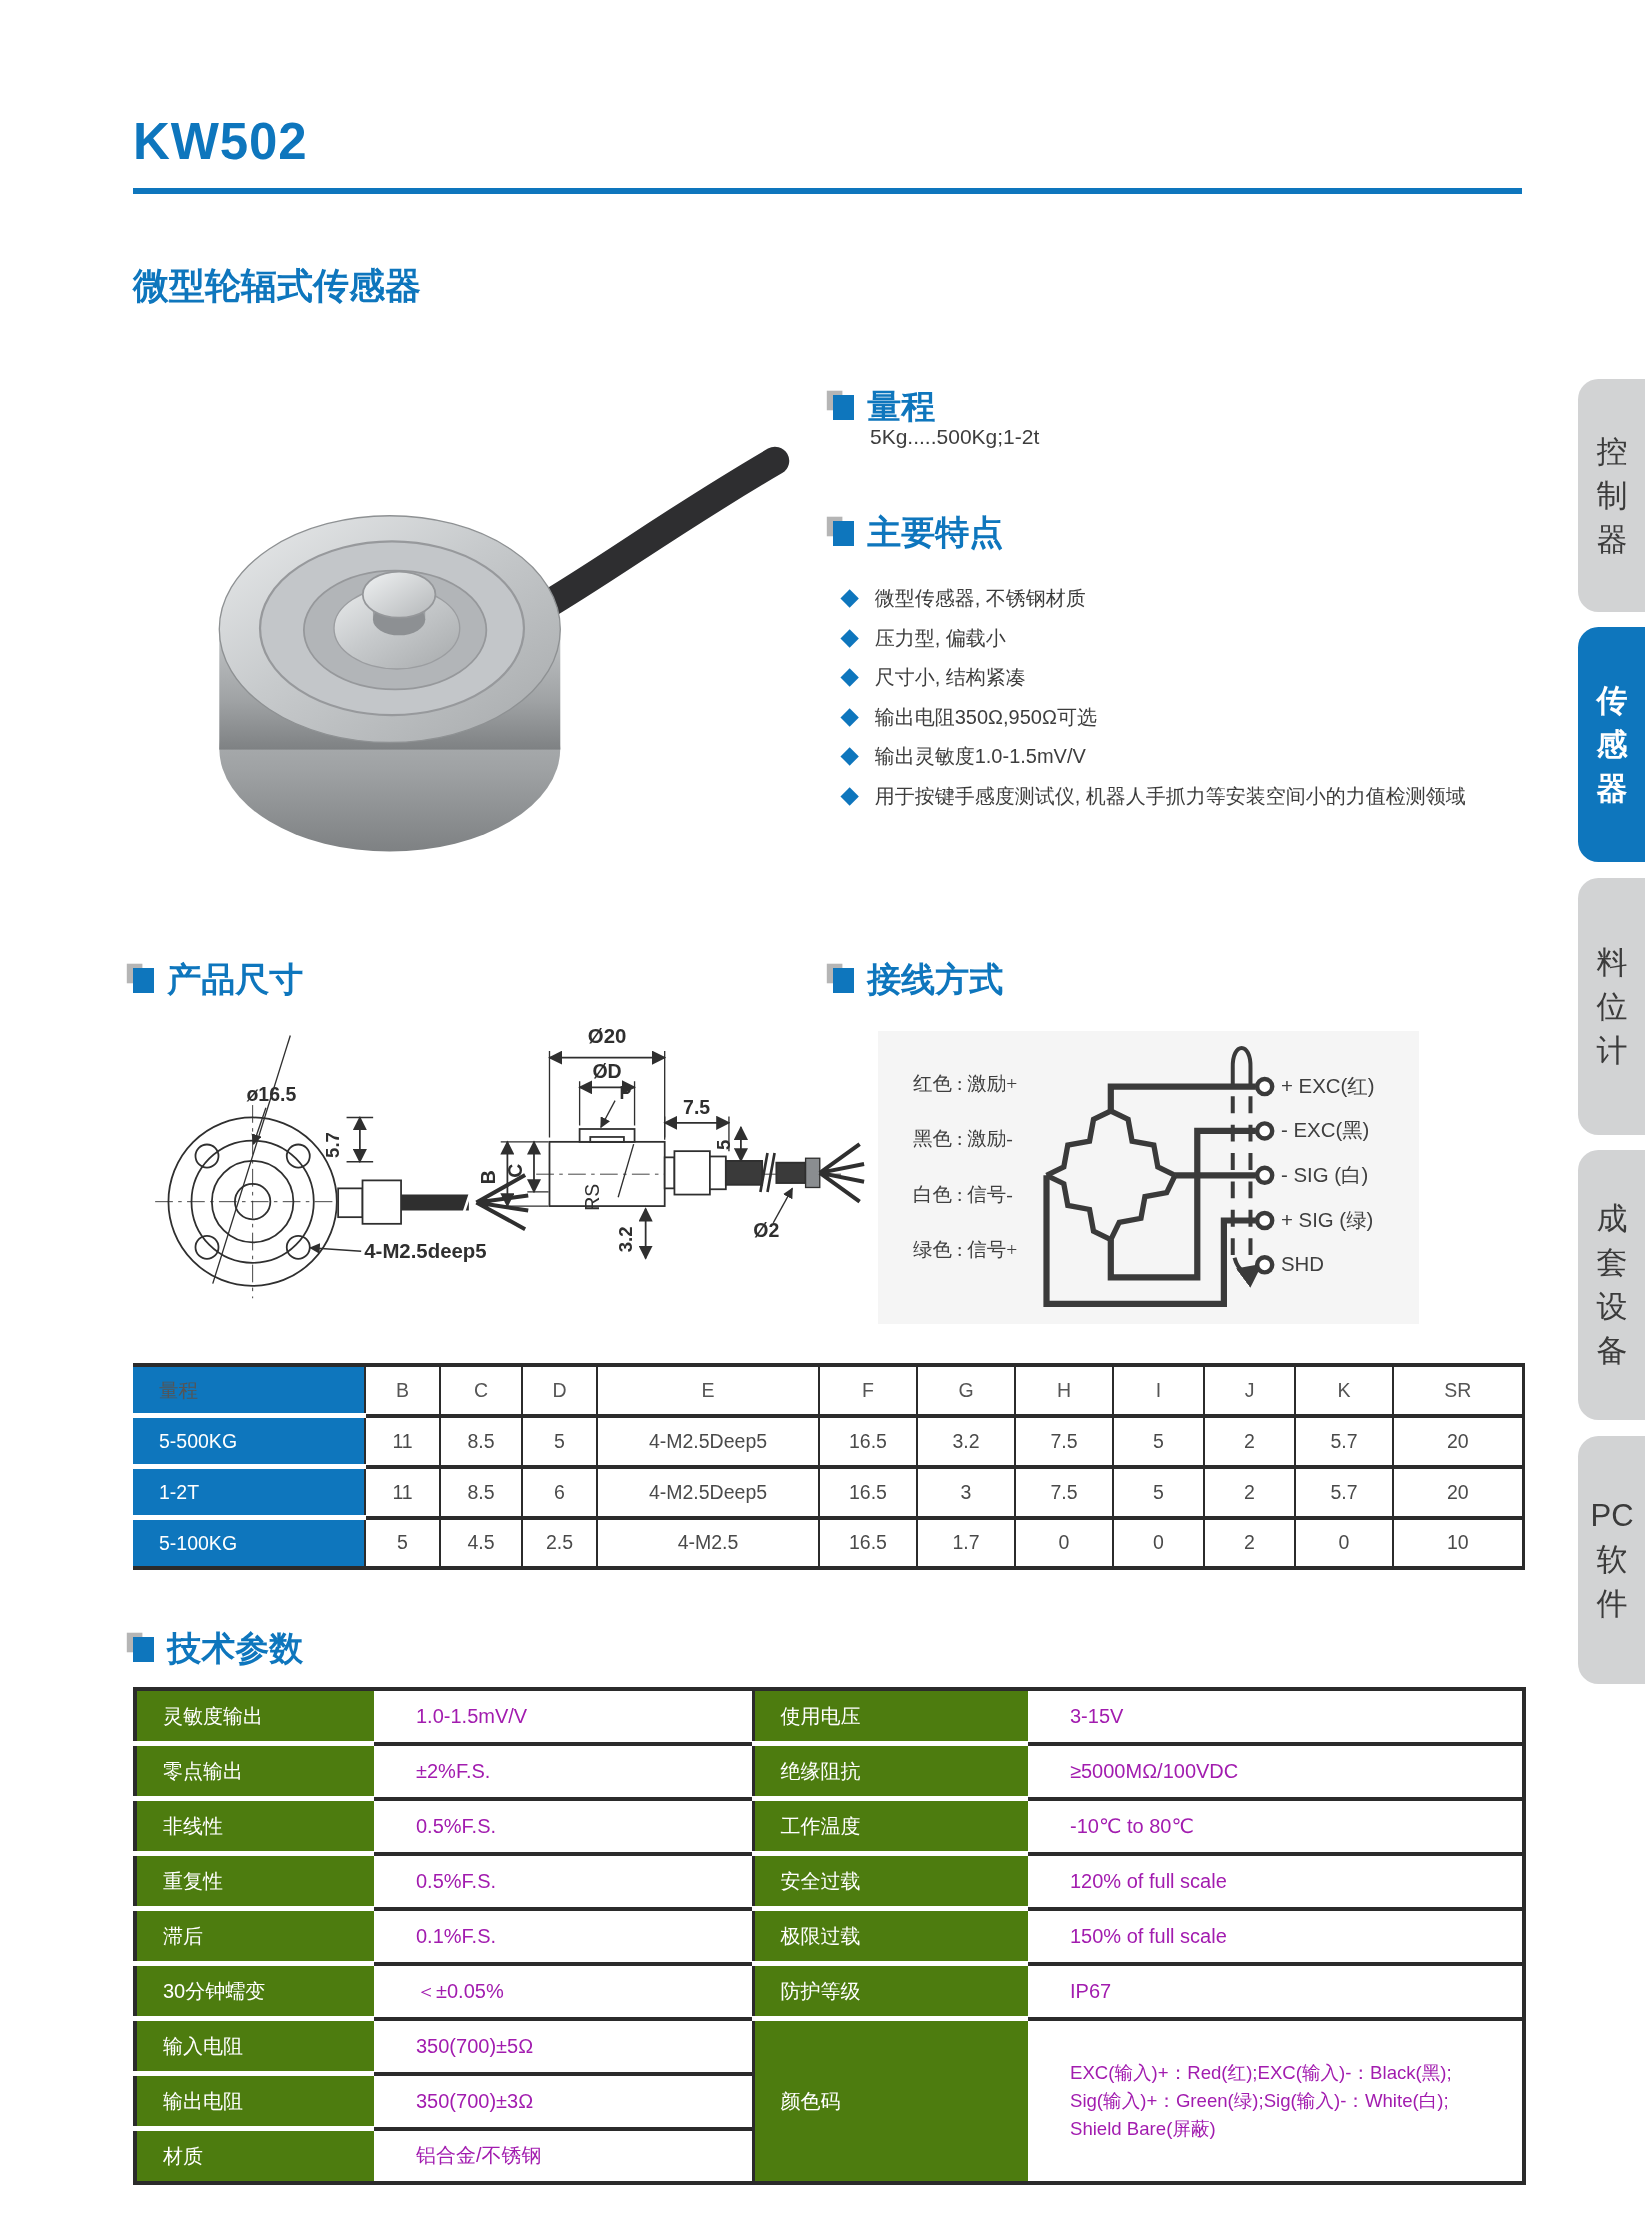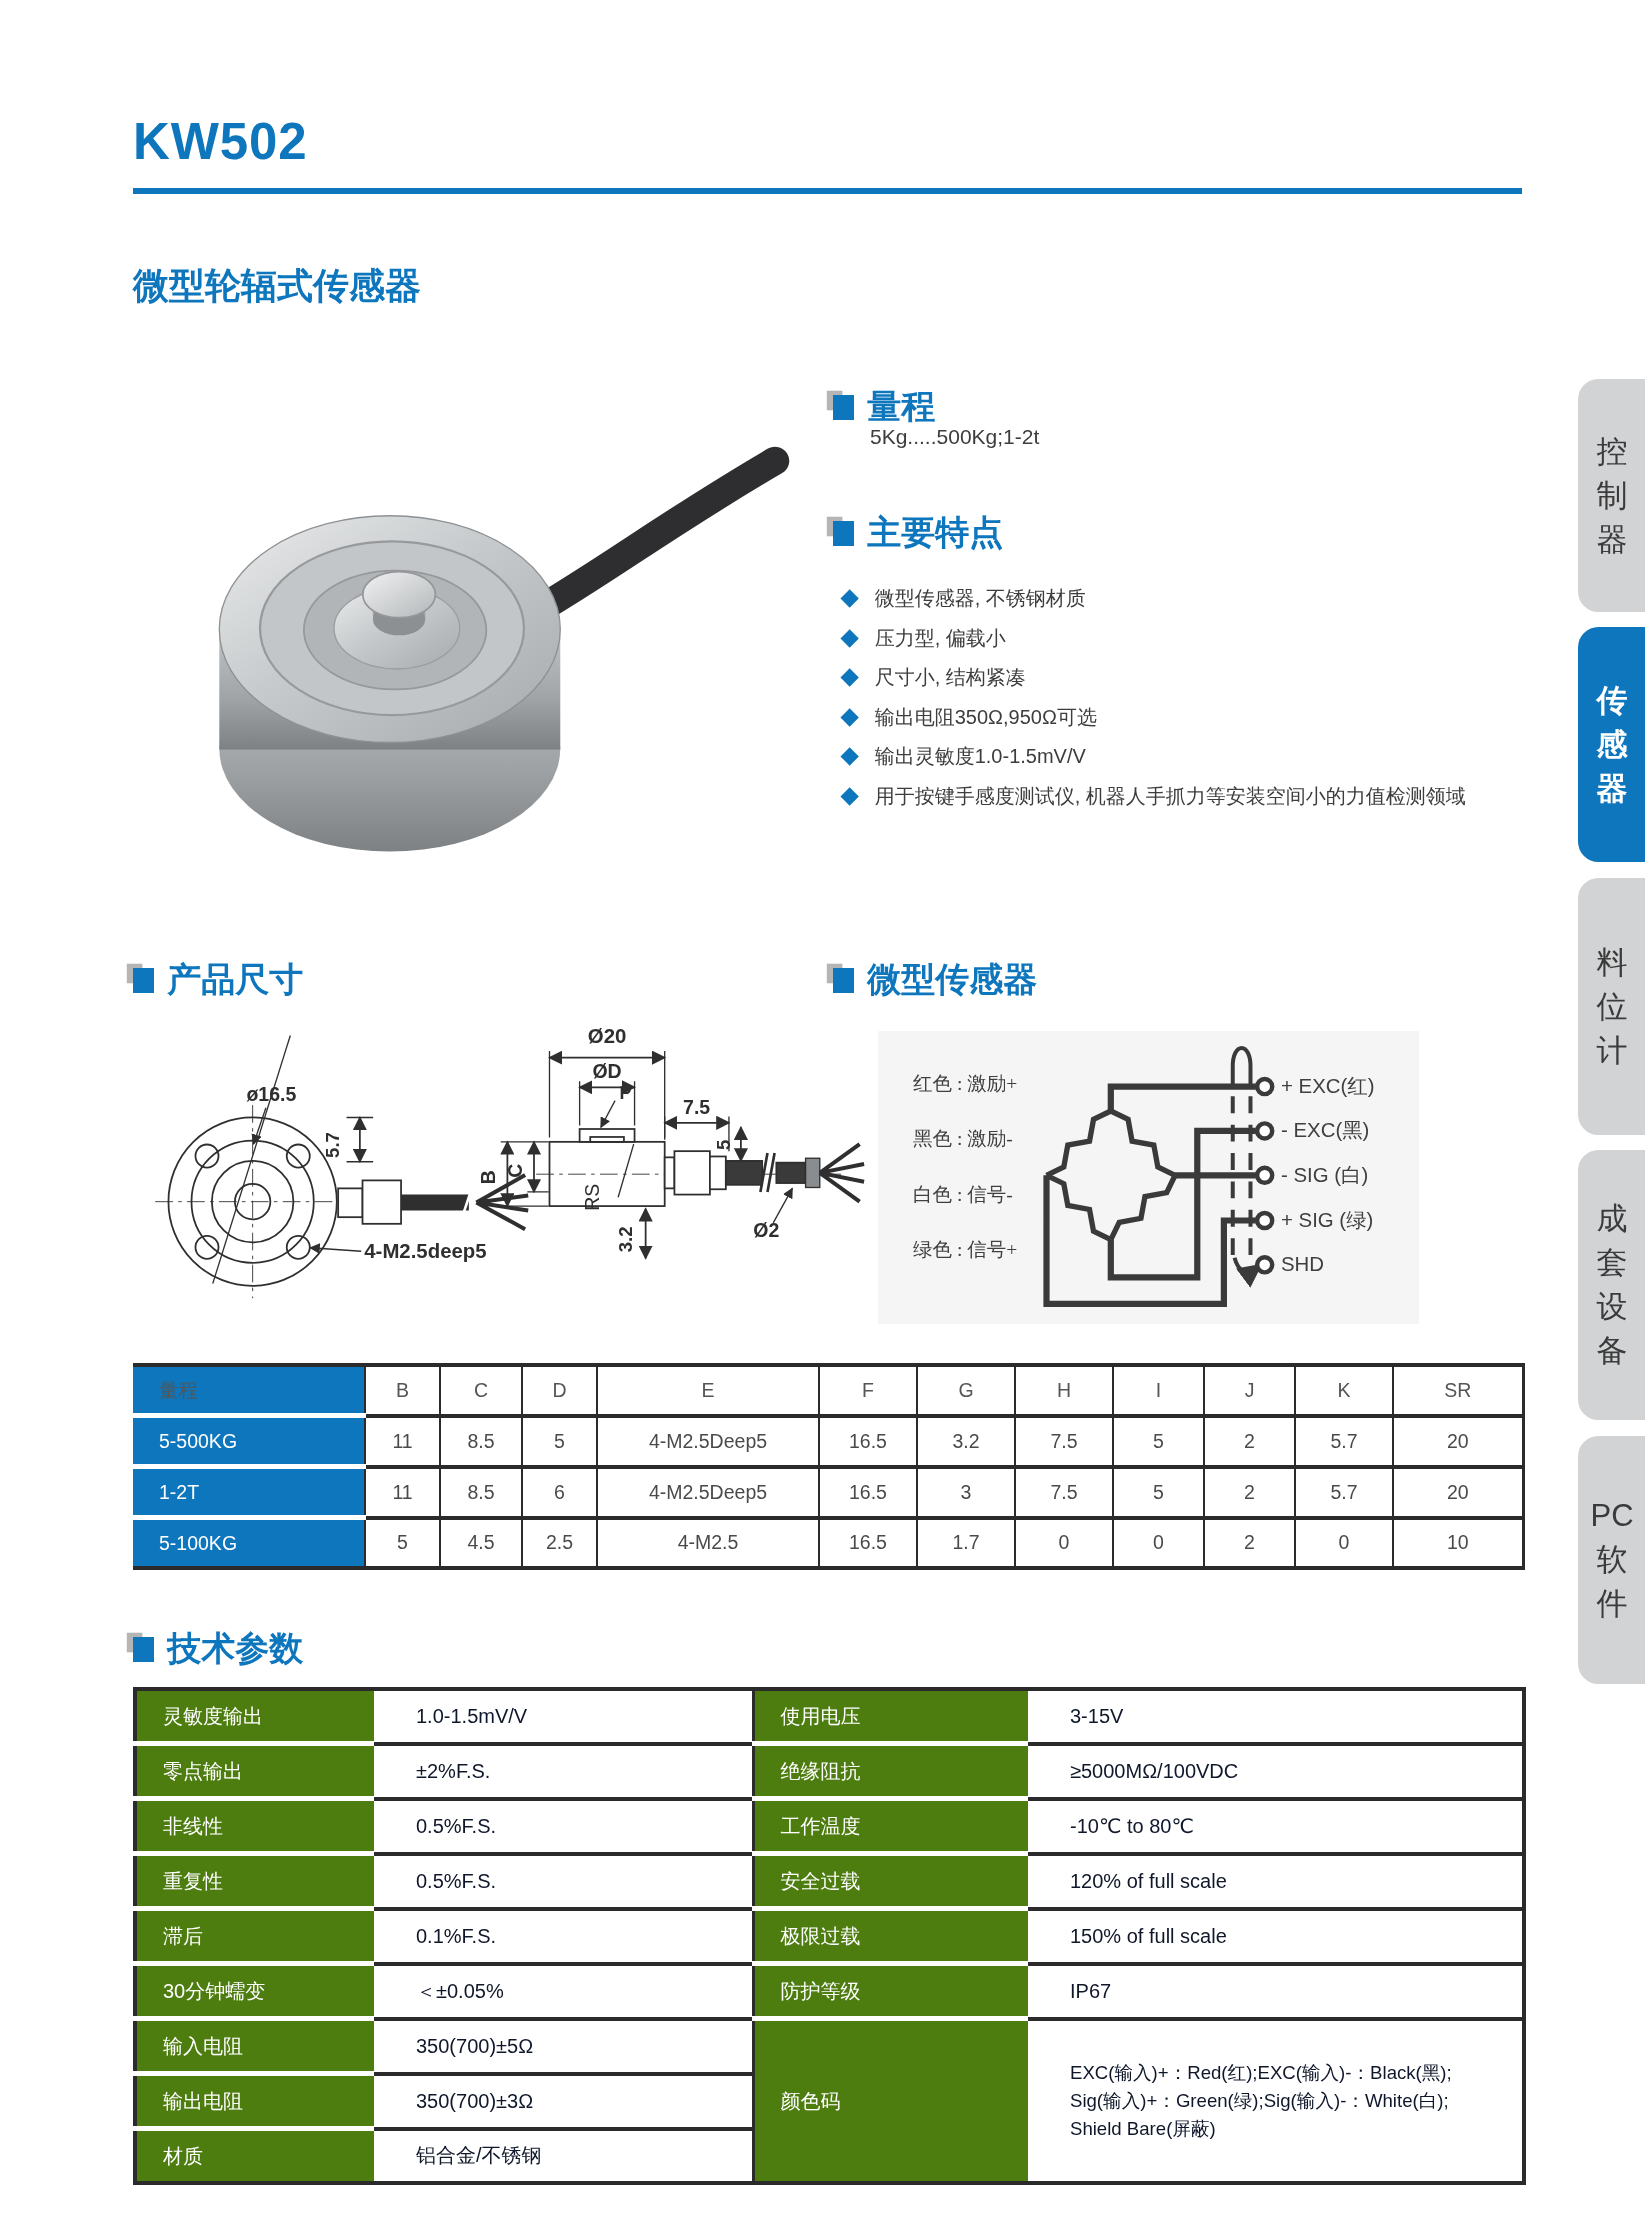--- a/index.html
+++ b/index.html
@@ -34,21 +34,21 @@
   .dimtbl td{height:44px;border-right:2.2px solid #2b2b2b;border-bottom:4px solid #2b2b2b;font-size:19.5px;color:#4a4a4a;text-align:center;overflow:hidden;}
   .dimtbl td:last-child{border-right:none;}
   .dimtbl tr:last-child td{border-bottom:none;}
   .dimtbl td.blue{background:#0e76bd;color:#ffffff;text-align:left;padding-left:26px;border-bottom:5.8px solid #ffffff;}
   .dimtbl tr:last-child td.blue{border-bottom:none;}
   .dimtbl tr.hdr td{color:#555555;}
 
   .spectbl{left:133px;top:1687px;width:1389px;border:4.9px solid #2b2b2b;}
   .spectbl td{height:48px;font-size:20px;overflow:hidden;}
   .spectbl td.lbl{background:#4d7c0f;color:#ffffff;padding-left:26px;border-bottom:5.8px solid #ffffff;}
-  .spectbl td.val{color:#0f172a;padding-left:42px;border-bottom:4px solid #2b2b2b;}
+  .spectbl td.val{color:#a21caf;padding-left:42px;border-bottom:4px solid #2b2b2b;}
   .spectbl td.l2{border-left:3.5px solid #2b2b2b;}
   .spectbl tr:last-child td{border-bottom:none;}
   .spectbl td.cc{border-bottom:none;}
   .spectbl td.ccv{font-size:18.6px;line-height:28px;white-space:pre-line;padding-top:3.5px;padding-bottom:3.5px;}
 
   
   .tab{right:0;width:68px;background:#d2d3d4;border-radius:20.4px 0 0 20.4px;display:flex;align-items:center;justify-content:center;
        font-size:31px;color:#3b3b3b;text-align:center;white-space:pre-line;line-height:44px;}
   .tab.active{background:#0e76bd;color:#ffffff;font-weight:bold;}
 
@@ -218,21 +218,21 @@
   <text x="1648" y="2582" font-size="42" font-weight="bold" transform="rotate(-90 1648 2582)" text-anchor="middle">5</text>
   <text x="1178" y="2640" font-size="44" font-weight="bold" transform="rotate(-90 1178 2640)" text-anchor="middle">C</text>
   <text x="1118" y="2655" font-size="44" font-weight="bold" transform="rotate(-90 1118 2655)" text-anchor="middle">B</text>
   <text x="1352" y="2700" font-size="44" transform="rotate(-90 1352 2700)" text-anchor="middle">RS</text>
   <text x="1427" y="2795" font-size="42" font-weight="bold" transform="rotate(-90 1427 2795)" text-anchor="middle">3.2</text>
   <text x="1700" y="2790" font-size="44" font-weight="bold">Ø2</text>
 </svg>
 
 <div class="abs sec-head" style="left:833px;top:957px;">
   <span class="sq"></span>
-  <span>微型传感器</span>
+  <span>接线方式</span>
 </div>
 
 <div class="abs wirebox">
   <svg style="position:absolute;left:0;top:0;" width="541" height="293" viewBox="1980 2325 1220 660">
     <g stroke="#3a3a3a" stroke-width="12" fill="none">
 
       <path d="M2505,2505 L2544,2524 L2553,2573 L2602,2582 L2611,2631 L2650,2650"></path>
       <path d="M2650,2650 L2631,2689 L2582,2698 L2573,2747 L2524,2756 L2505,2795"></path>
       <path d="M2505,2795 L2466,2776 L2457,2727 L2408,2718 L2399,2669 L2360,2650"></path>
       <path d="M2360,2650 L2399,2631 L2408,2582 L2457,2573 L2466,2524 L2505,2505"></path>

